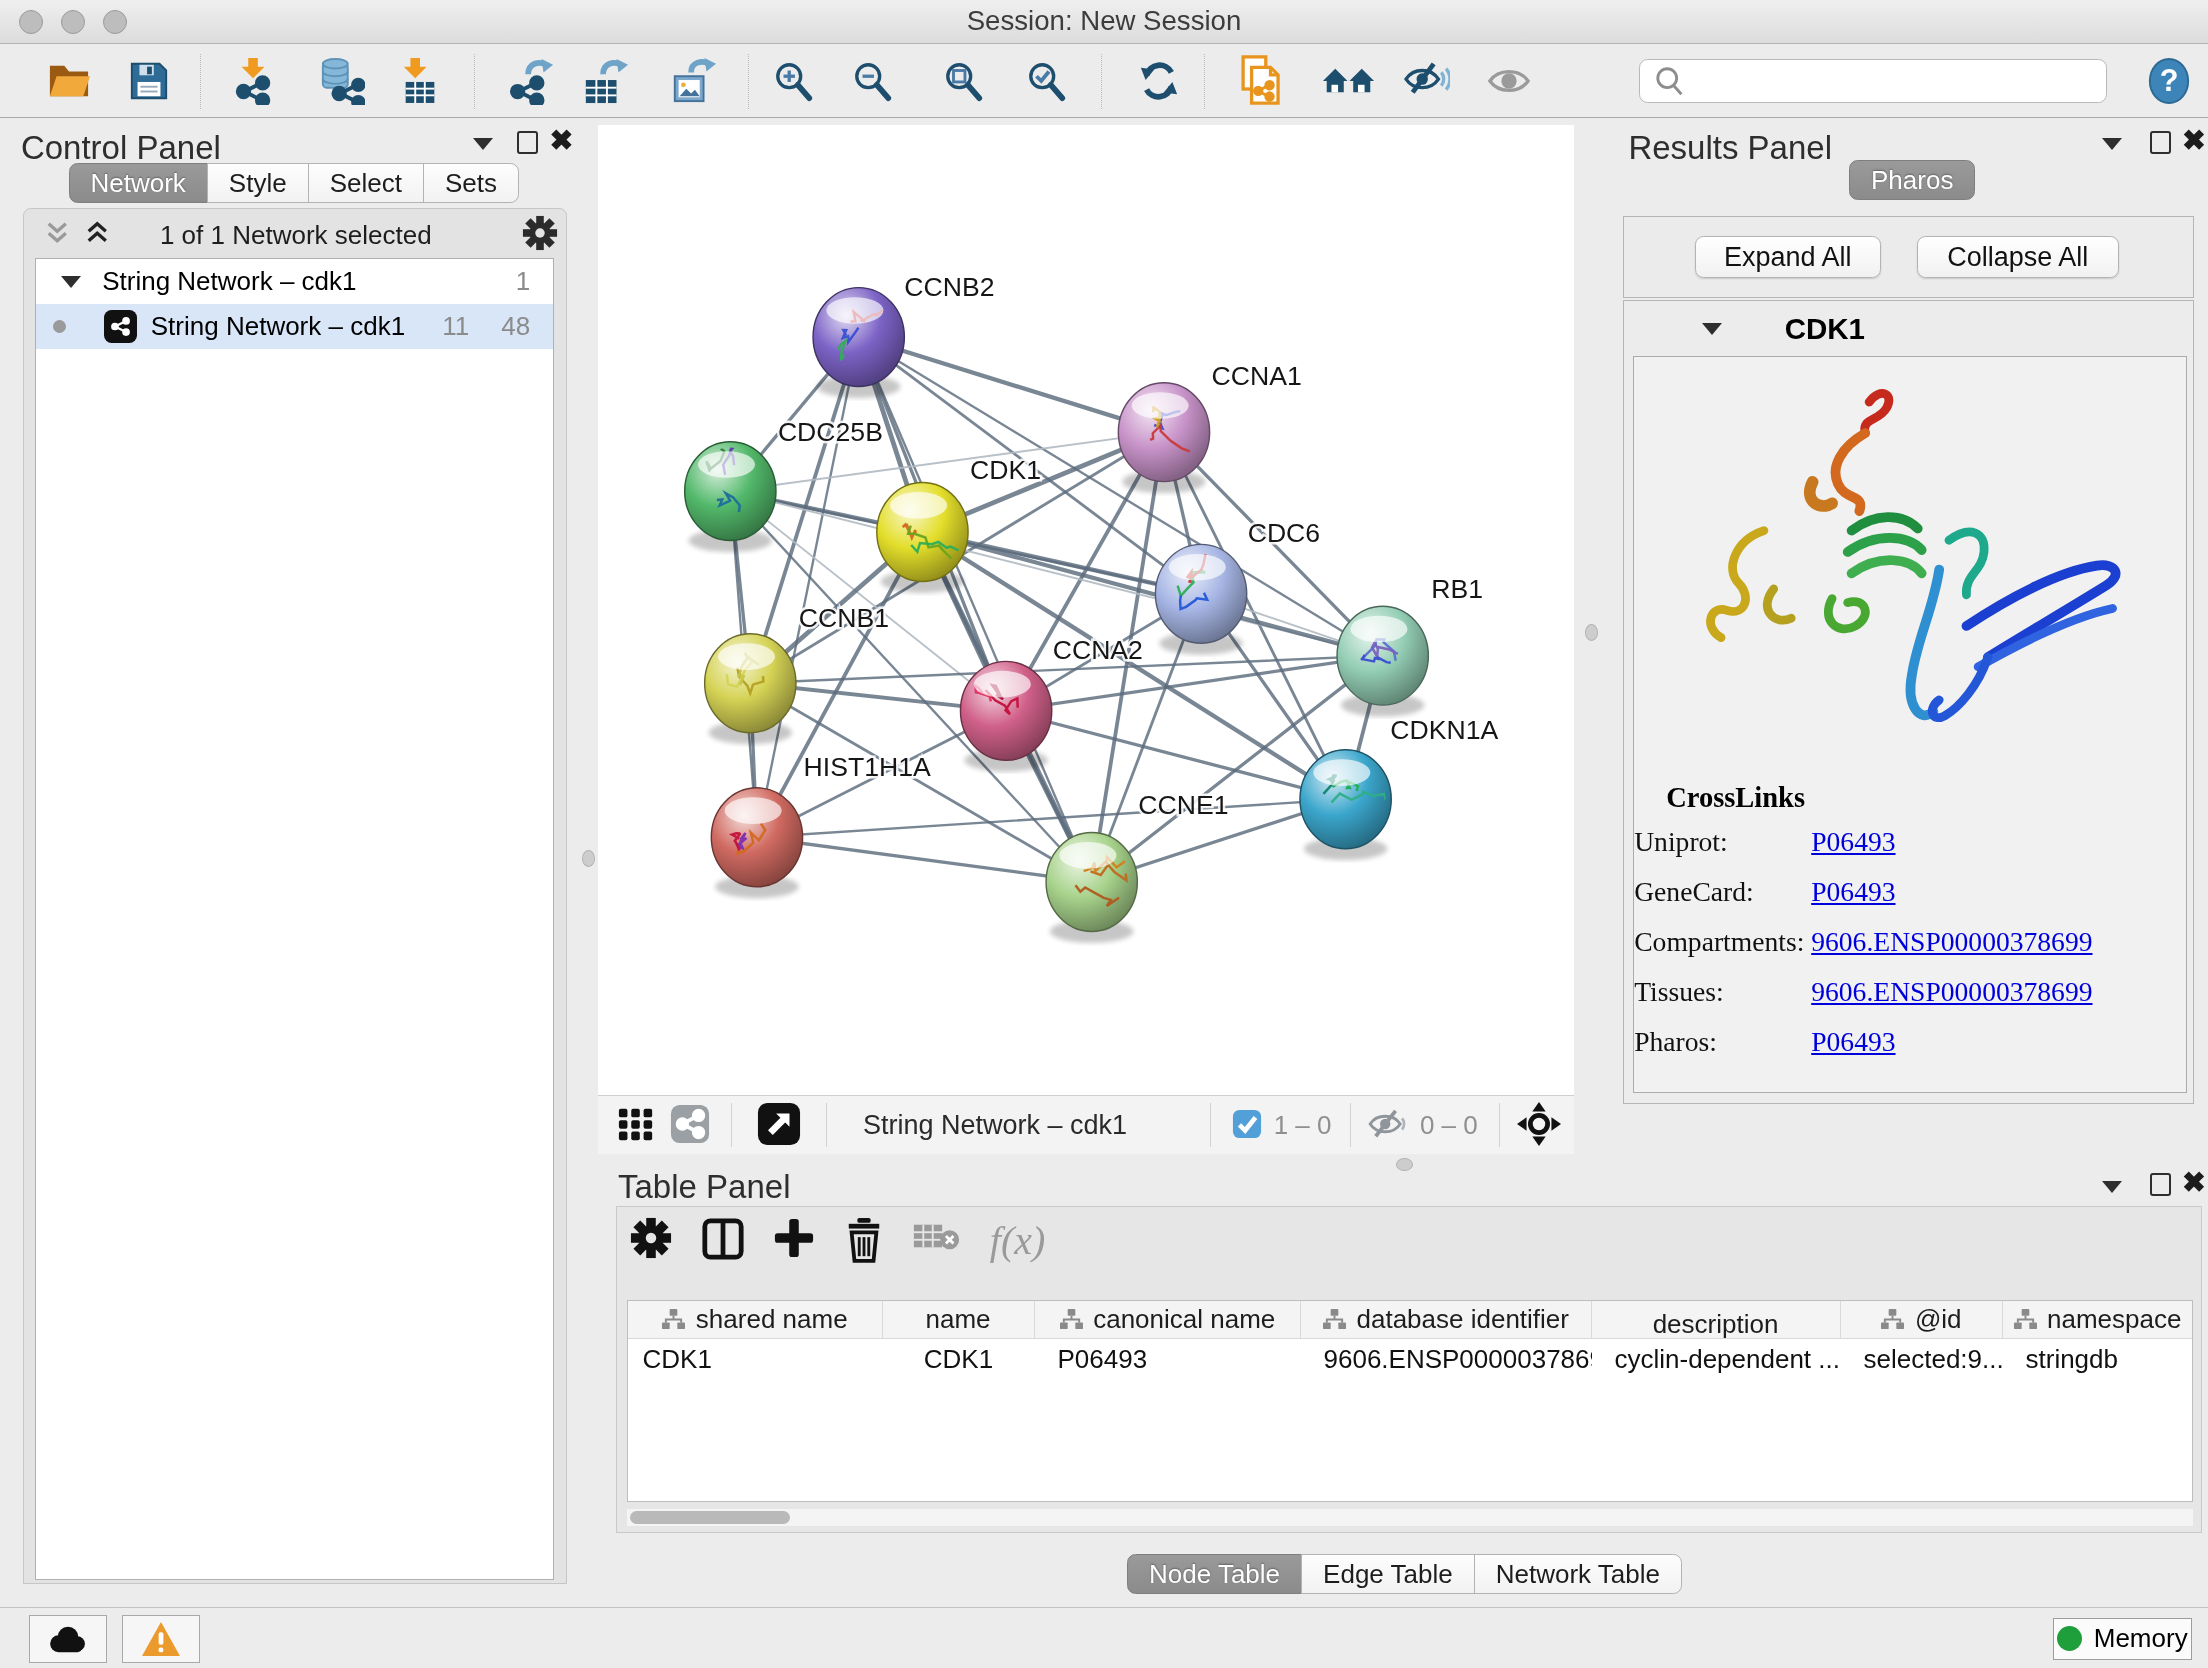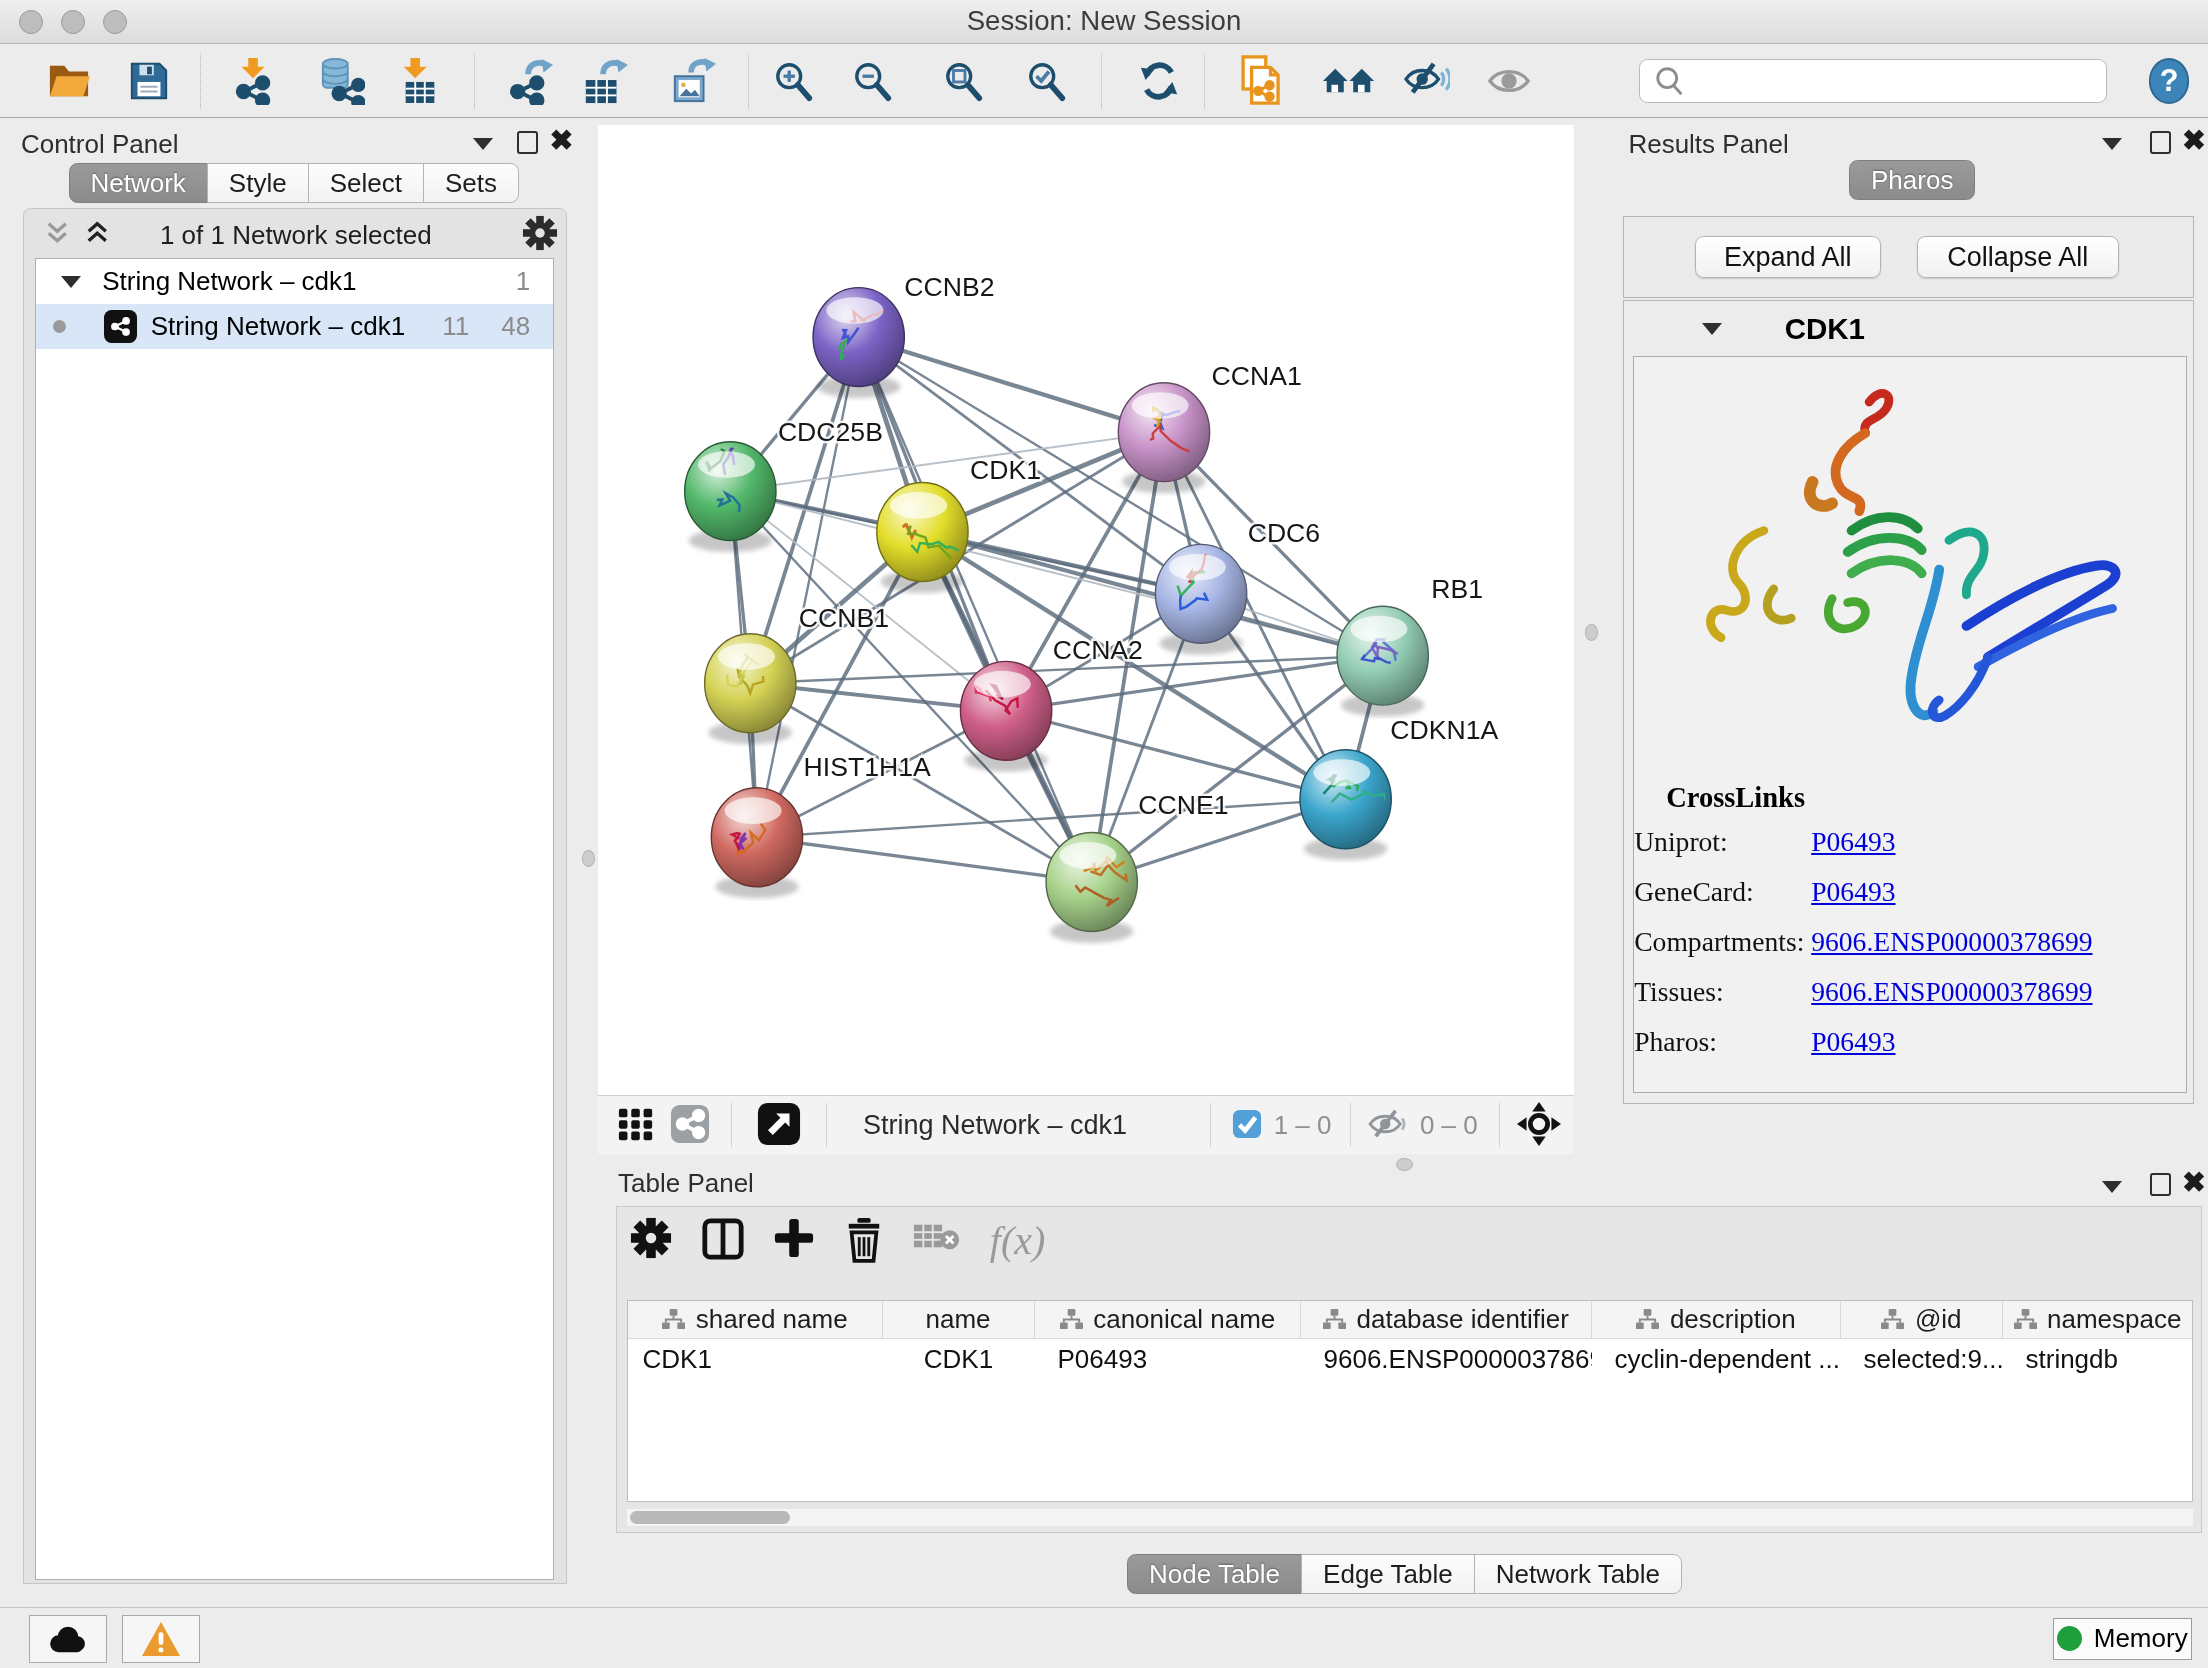--- a/index.html
+++ b/index.html
@@ -19,21 +19,21 @@
     border-bottom:1px solid #a9a9a9; }
   .tbtn { position:absolute; top:12.4px; width:53px; height:49px; display:flex;
     align-items:center; justify-content:center; }
   .tsep { position:absolute; top:9.5px; height:55px; width:0;
     border-left:1.9px dotted #b9b9b9; }
   #search-box { position:absolute; left:1639px; top:15px; width:468px; height:44px;
     background:#fff; border:1px solid #b9b9b9; border-radius:8.6px; display:flex; align-items:center; }
   #search-input { border:none; outline:none; flex:1; height:38px; font-size:25px; background:transparent; }
 
   
-  .panel-title { font-size:26px; color:#2e2e2e; }
+  .panel-title { font-size:33px; color:#2e2e2e; }
   .caret-down { width:0; height:0; border-left:10.5px solid transparent;
     border-right:10.5px solid transparent; border-top:12.4px solid #2e2e2e; display:inline-block; }
   .float-box { width:21px; height:23px; border:2.9px solid #2e2e2e; border-radius:2.9px; display:inline-block; }
   .close-x { font-size:28.5px; font-weight:bold; color:#1c1c1c; line-height:23px; }
 
   
   #control-panel { left:9.5px; top:125px; width:557px; height:1462px; }
   .tab { height:40px; border:1px solid #b3b3b3; background:linear-gradient(#fdfdfd,#f2f2f2);
     font-size:26px; color:#1d1d1d; display:inline-flex; align-items:center; justify-content:center;
     padding:0 21px; margin-right:-1px; }
@@ -892,21 +892,21 @@
               <rect x="9" y="1" width="8" height="7" rx="1"></rect>
               <rect x="1" y="15" width="8" height="7" rx="1"></rect>
               <rect x="17" y="15" width="8" height="7" rx="1"></rect>
             </g>
             <g stroke="#8a8a8a" stroke-width="2" fill="none">
               <path d="M13 8 v4 M5 15 v-3 h16 v3"></path>
             </g>
           </svg>
           <span>database identifier</span>
         </div>
-        <div class="th" style="width: 249px;">
+        <div class="th" style="width: 249px; flex-direction: column;">
           <svg width="25" height="23" viewBox="0 0 26 24">
             <g fill="#8a8a8a">
               <rect x="9" y="1" width="8" height="7" rx="1"></rect>
               <rect x="1" y="15" width="8" height="7" rx="1"></rect>
               <rect x="17" y="15" width="8" height="7" rx="1"></rect>
             </g>
             <g stroke="#8a8a8a" stroke-width="2" fill="none">
               <path d="M13 8 v4 M5 15 v-3 h16 v3"></path>
             </g>
           </svg>

